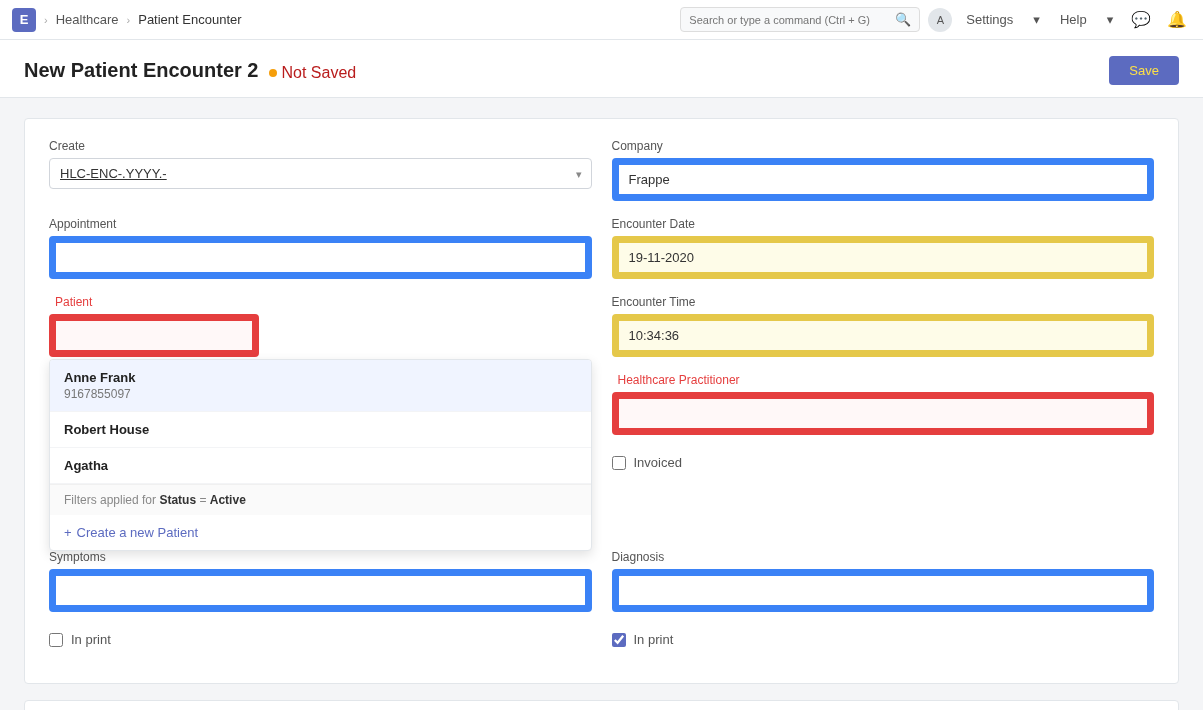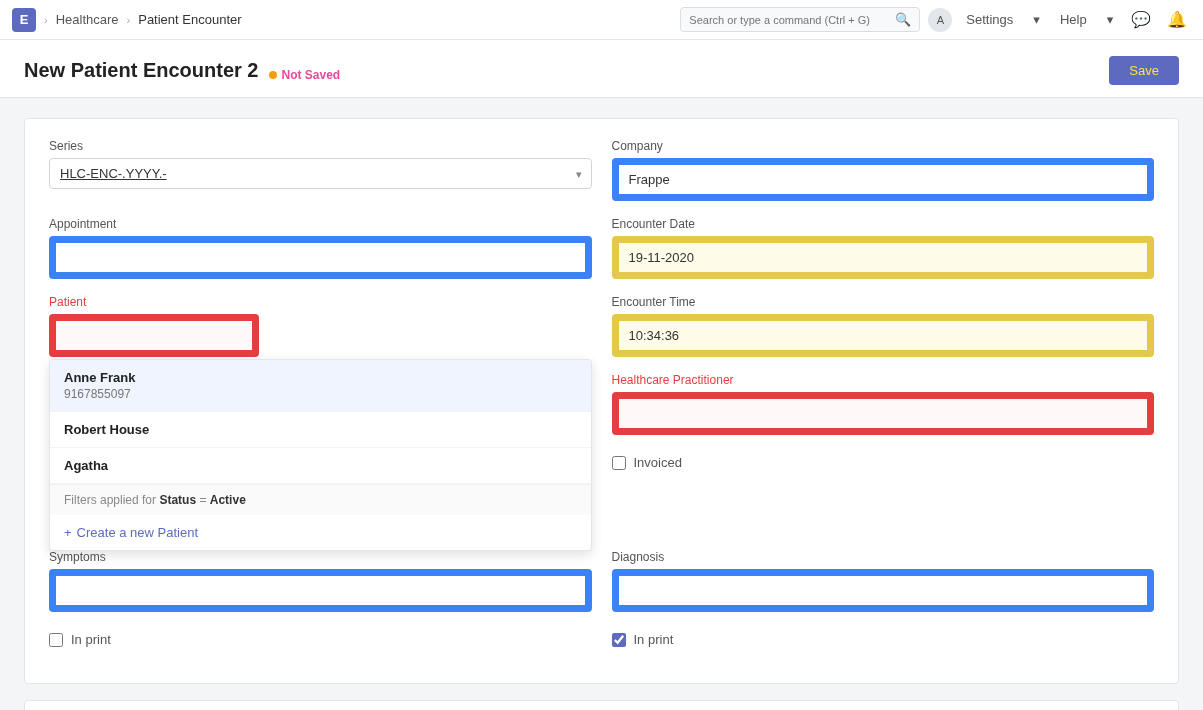--- a/index.html
+++ b/index.html
@@ -39,38 +39,38 @@
     }
 
     
     .page-header {
       display: flex; align-items: center; justify-content: space-between;
       padding: 16px 24px 12px; background: #fff; border-bottom: 1px solid #e2e6ea;
     }
     .page-title { font-size: 20px; font-weight: 600; color: #222; display: flex; align-items: flex-end; gap: 10px; }
     .not-saved-badge {
       background: none; display: flex; align-items: center; gap: 5px;
-      font-size: 12px; color: #ec4899; font-weight: 700;
+      font-size: 16px; color: #b91c1c; font-weight: 400;
     }
     .dot-orange { width: 8px; height: 8px; border-radius: 50%; background: #f59e0b; display: inline-block; }
     .save-btn {
       background: #5c6bc0; color: #fde047; border: none; border-radius: 4px;
       padding: 7px 20px; font-size: 13px; font-weight: 500; cursor: pointer;
     }
 
     
     .main-content { padding: 20px 0; }
     .form-section {
       background: #fff; border: 1px solid #e2e6ea; border-radius: 4px;
       margin: 0 24px 16px; padding: 20px 24px;
     }
     .form-row { display: grid; grid-template-columns: 1fr 1fr; gap: 20px; margin-bottom: 16px; }
     .form-group { display: flex; flex-direction: column; gap: 5px; }
     .form-label { font-size: 12px; color: #555; font-weight: 500; }
-    .form-label.required { color: #e53e3e; }
+    .form-label.required { color: #e53e3e; margin-left: 6px; }
     .form-input {
       border: 7px solid #3b82f6; border-radius: 4px; padding: 7px 10px;
       font-size: 13px; color: #333; outline: none; background: #fff;
     }
     .form-input.required-empty { border-color: #e53e3e; background: #fff8f8; }
     .form-input.highlighted { background: #fefce8; border-color: #e5c84a; }
     .form-select-wrapper { position: relative; }
     .form-select {
       width: 100%; border: 1px solid #d1d5db; border-radius: 4px; padding: 7px 28px 7px 10px;
       font-size: 13px; color: #333; outline: none; background: #fff; appearance: none; cursor: pointer; text-decoration: underline;
@@ -156,21 +156,21 @@
     </span>
   </div>
   <button class="save-btn">Save</button>
 </div>
 
 <div class="main-content">
   <div class="form-section">
 
     <div class="form-row">
       <div class="form-group">
-        <label class="form-label">Series</label>
+        <label class="form-label">Create</label>
         <div class="form-select-wrapper">
           <select class="form-select">
             <option>HLC-ENC-.YYYY.-</option>
           </select>
           <span class="select-chevron">▾</span>
         </div>
       </div>
       <div class="form-group">
         <label class="form-label">Company</label>
         <input class="form-input" type="text" value="Frappe" style="">

